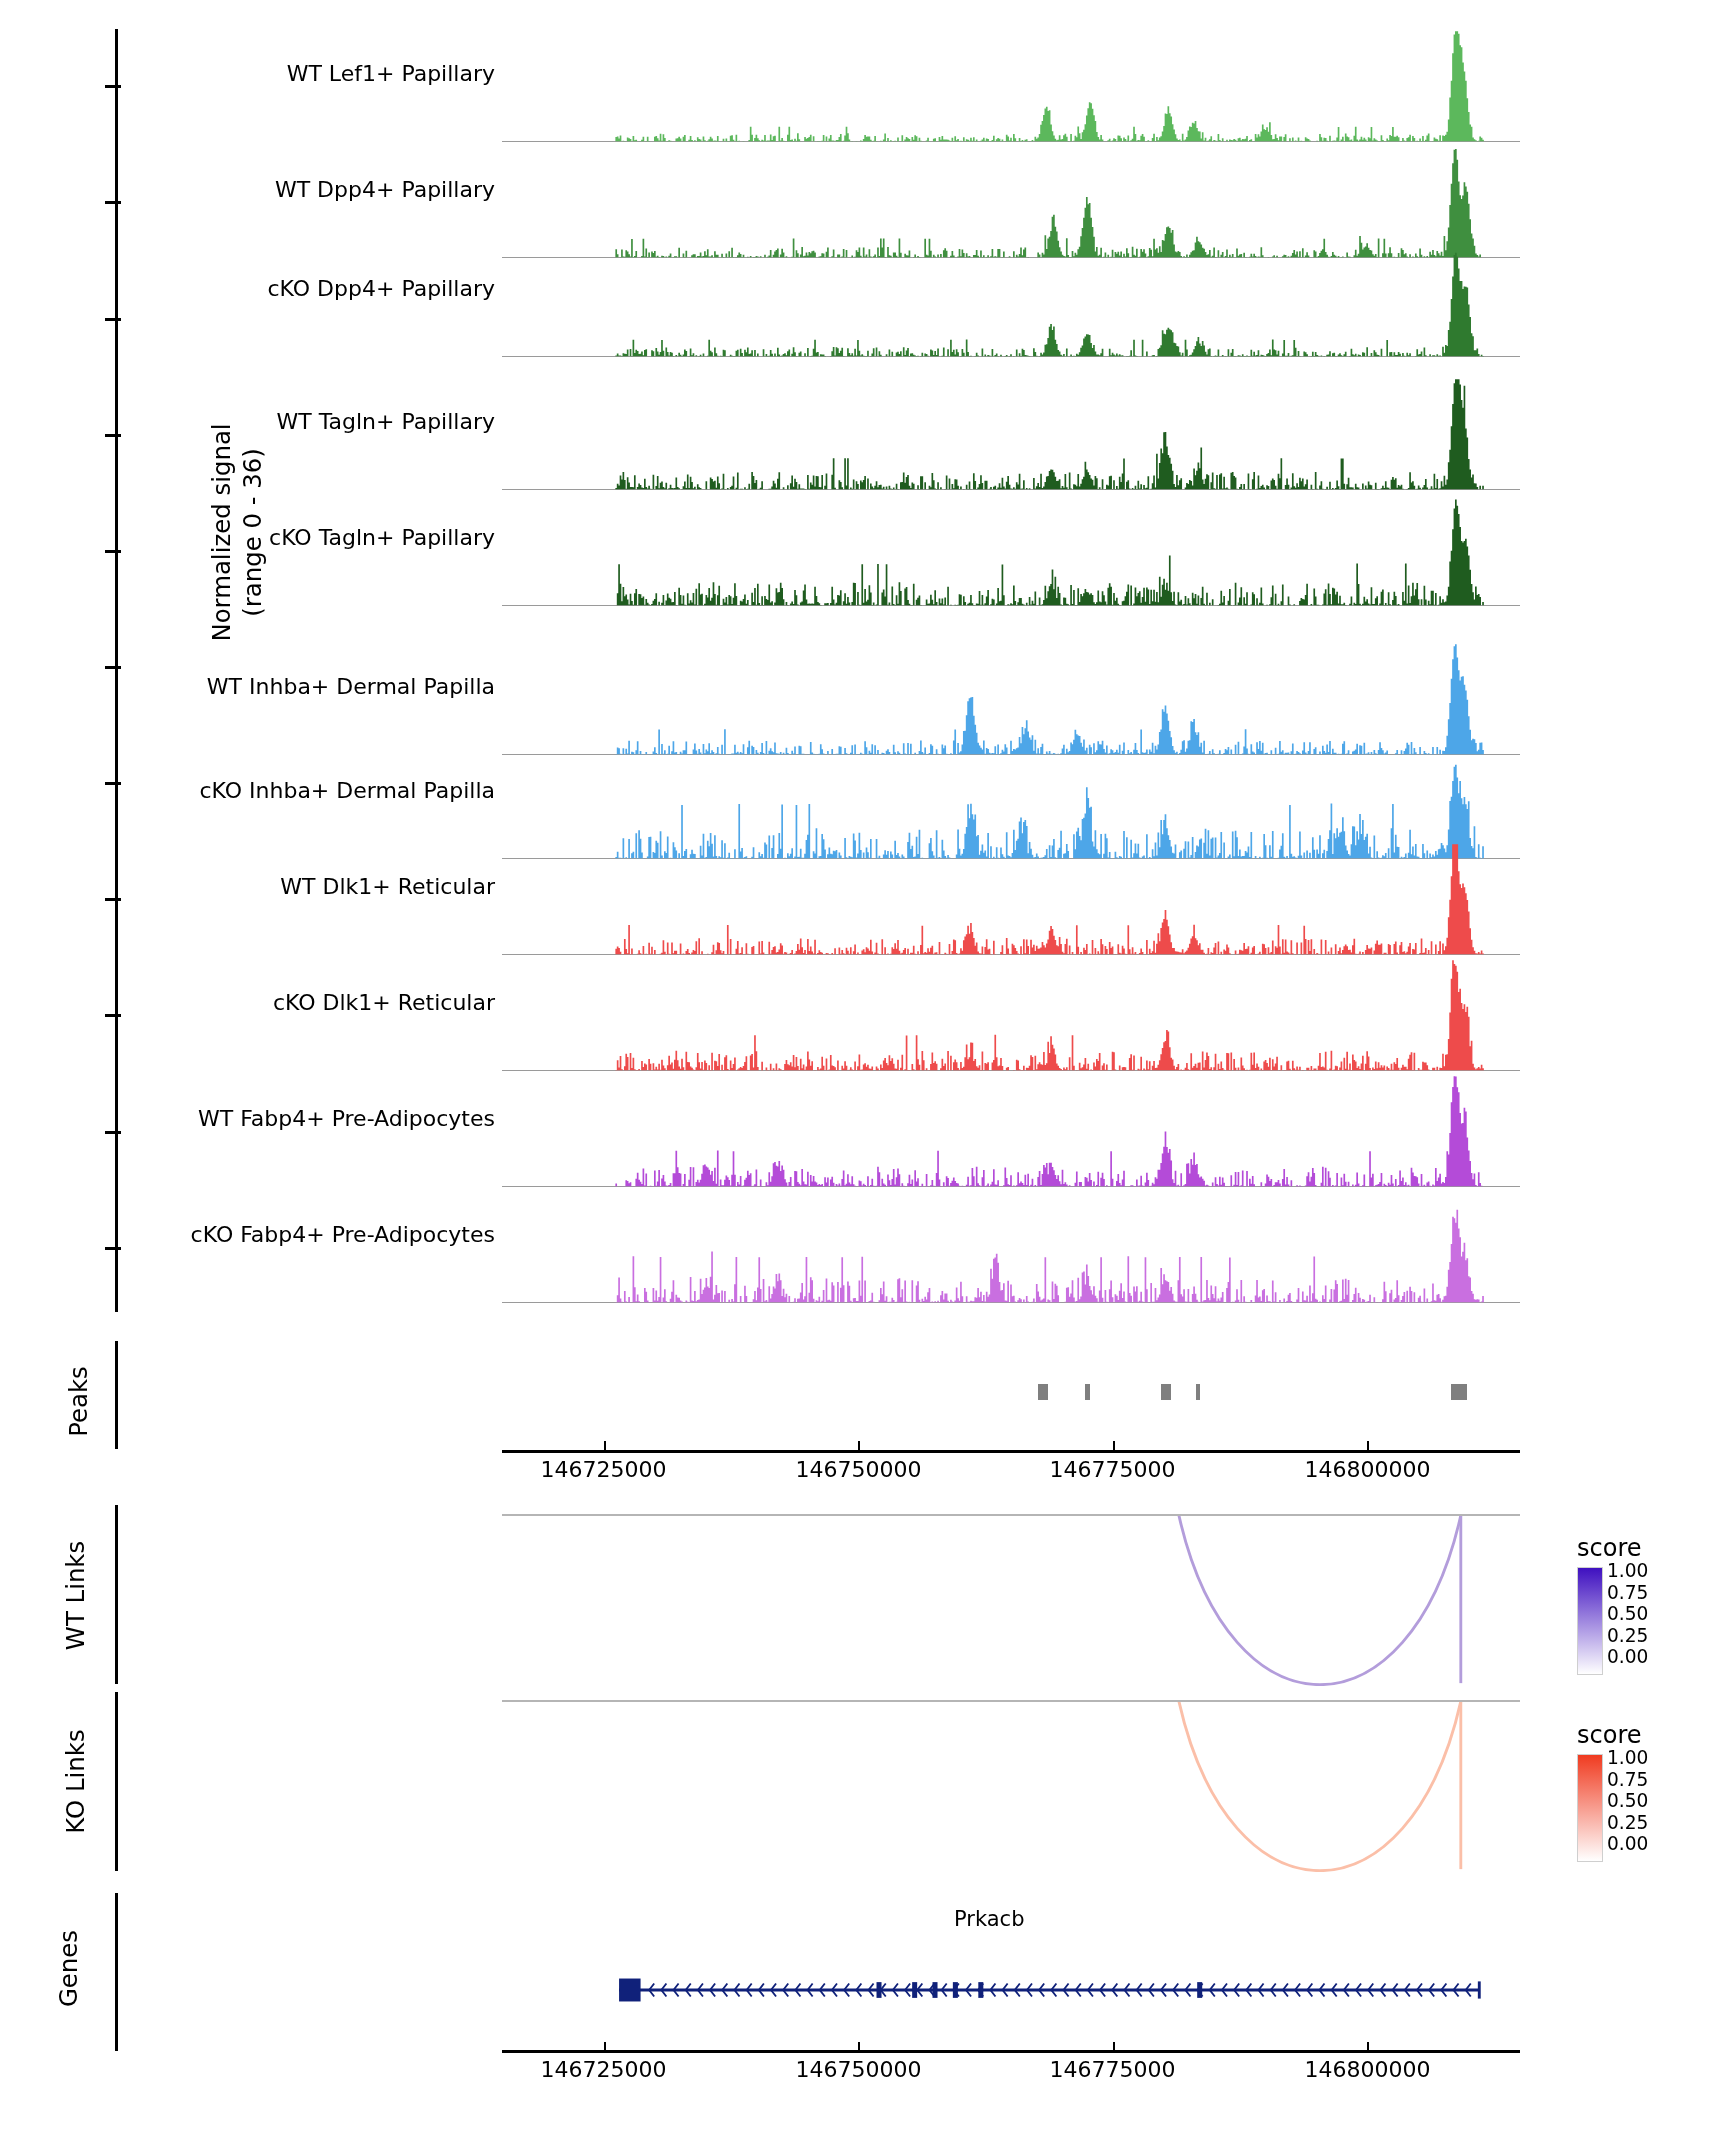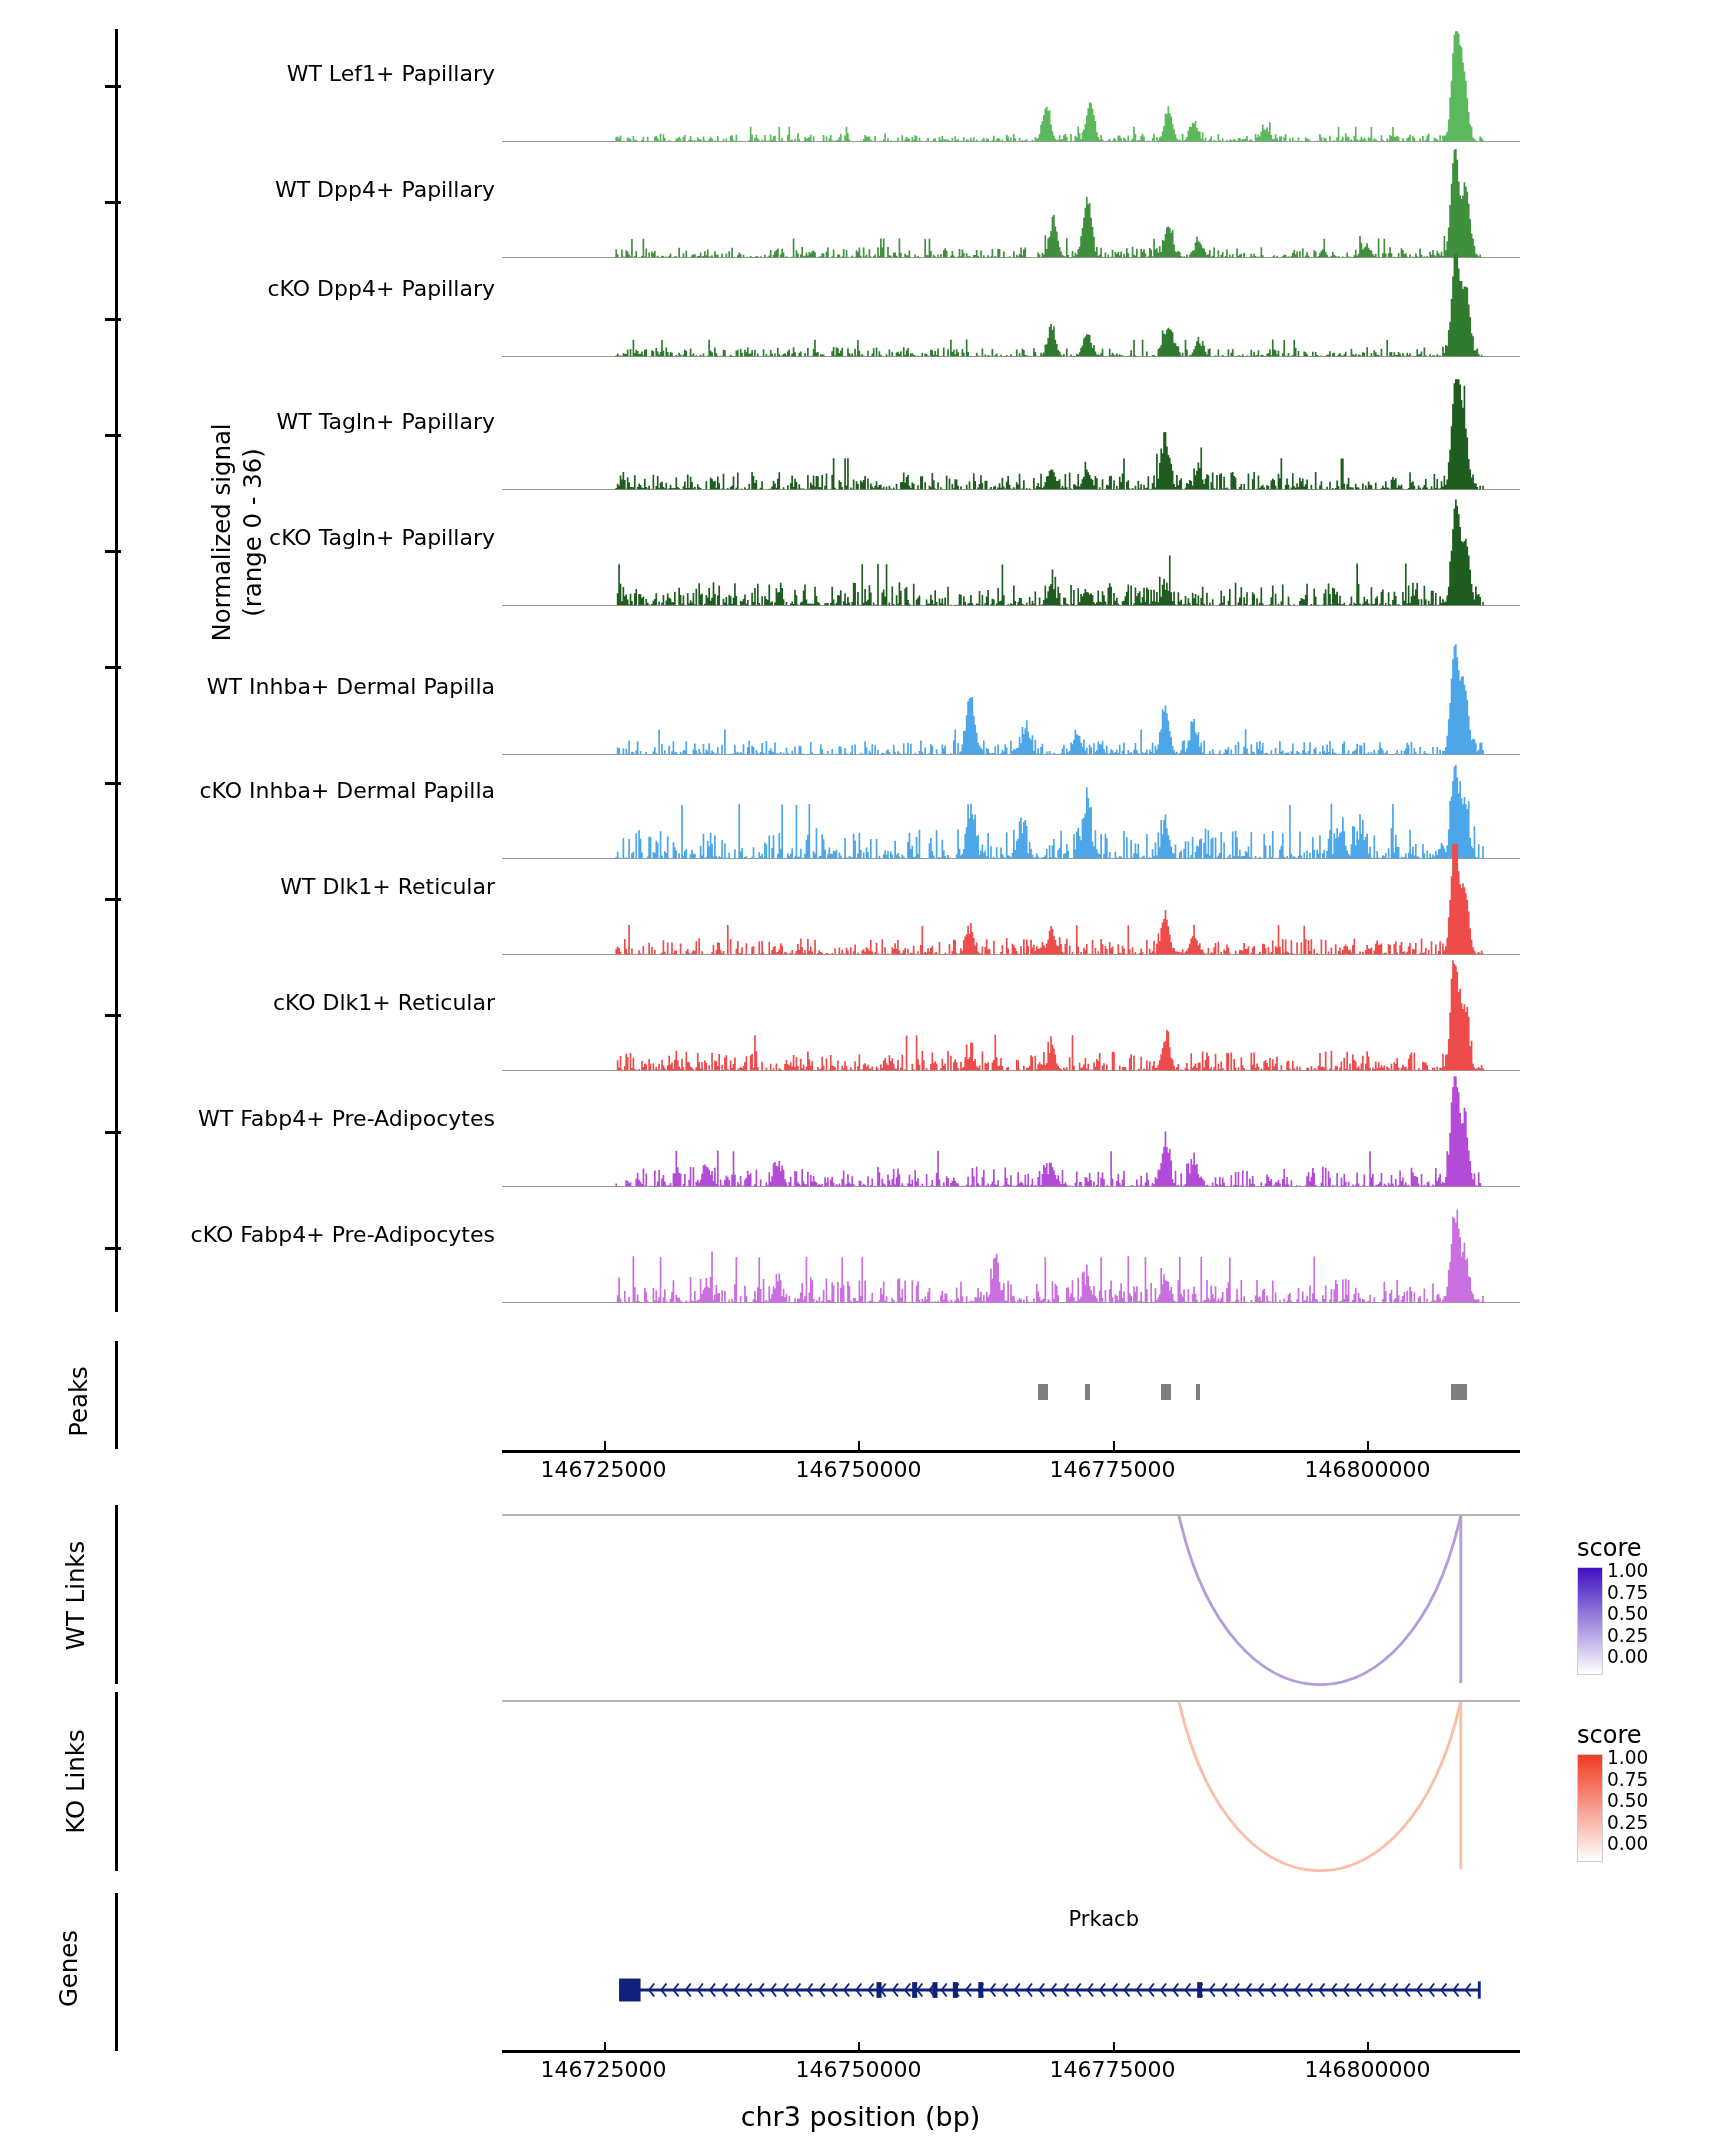--- a/index.html
+++ b/index.html
@@ -302,21 +302,21 @@
       <div class="legend-val" style="height:21.5px;">0.75</div>
       <div class="legend-val" style="height:21.5px;">0.50</div>
       <div class="legend-val" style="height:21.5px;">0.25</div>
       <div class="legend-val" style="height:21.5px;">0.00</div>
     </div>
   </div>
 
   <div class="spine" style="left:115px; top:1893px; height:158px;"></div>
   <div class="sect-label" style="left:-39px; top:1954px; width:215px;">Genes</div>
   <div class="abs" style="left:502px; top:1893px; width:1018px; height:158px;">
-    <div class="genelabel" id="gene-label" style="left: 408px; top: 14.3px; width: 229px; text-align: right;">Prkacb</div>
+    <div class="genelabel" id="gene-label" style="left: 452px; top: 14.3px; width: 229px; text-align: left;">Prkacb</div>
     <svg id="genesvg" width="1018" height="108" style="position:absolute; left:0; top:43px;" viewBox="0 0 1420 150">
         <path d="M163.3,75 L1363.2,75" stroke="#10217a" stroke-width="4"></path>
         <rect x="163.3" y="59" width="30" height="32" fill="#10217a"></rect>
         <rect x="522.4" y="64" width="7" height="22" fill="#10217a"></rect>
         <rect x="572.1" y="64" width="7" height="22" fill="#10217a"></rect>
         <rect x="600.5" y="64" width="7" height="22" fill="#10217a"></rect>
         <rect x="628.9" y="64" width="7" height="22" fill="#10217a"></rect>
         <rect x="664.4" y="64" width="7" height="22" fill="#10217a"></rect>
         <rect x="969.7" y="64" width="7" height="22" fill="#10217a"></rect>
         <path d="M212.3,66 L205.3,75 L212.3,84" stroke="#10217a" stroke-width="2.6" fill="none"></path>
@@ -396,21 +396,20 @@
       <div class="axistick" style="left: 604px; top: 2042px;"></div>
       <div class="axislab" style="left: 496px; top: 2057px;">146725000</div>
       <div class="axistick" style="left: 858px; top: 2042px;"></div>
       <div class="axislab" style="left: 751px; top: 2057px;">146750000</div>
       <div class="axistick" style="left: 1113px; top: 2042px;"></div>
       <div class="axislab" style="left: 1005px; top: 2057px;">146775000</div>
       <div class="axistick" style="left: 1367px; top: 2042px;"></div>
       <div class="axislab" style="left: 1260px; top: 2057px;">146800000</div>
     </div>
 
-  <div class="xtitle" style="left:0px; top:2101px;">chr3 position (bp)</div>
 <div class="tick" style="top: 85px;"></div>
     <div class="tick" style="top: 201px;"></div>
     <div class="tick" style="top: 318px;"></div>
     <div class="tick" style="top: 434px;"></div>
     <div class="tick" style="top: 550px;"></div>
     <div class="tick" style="top: 666px;"></div>
     <div class="tick" style="top: 782px;"></div>
     <div class="tick" style="top: 898px;"></div>
     <div class="tick" style="top: 1014px;"></div>
     <div class="tick" style="top: 1131px;"></div>

